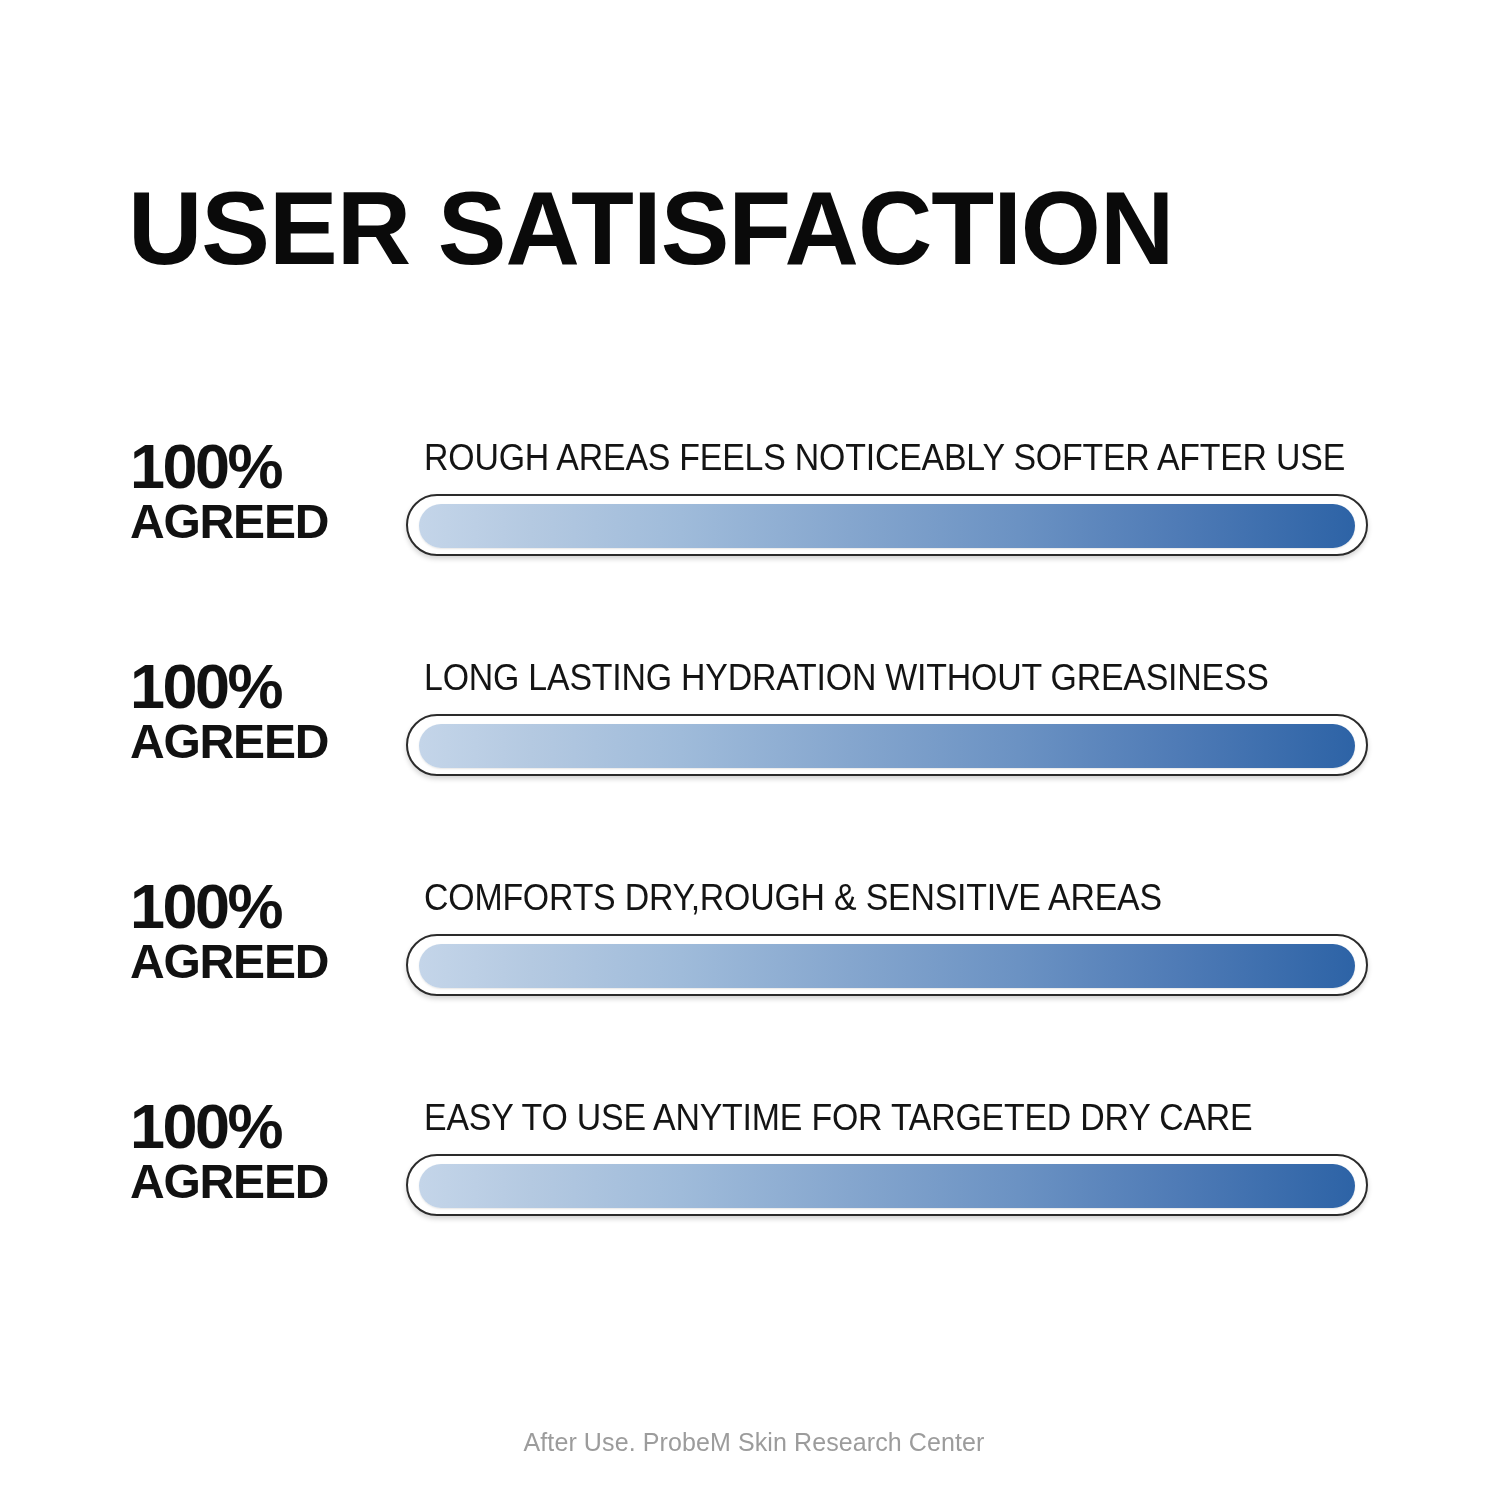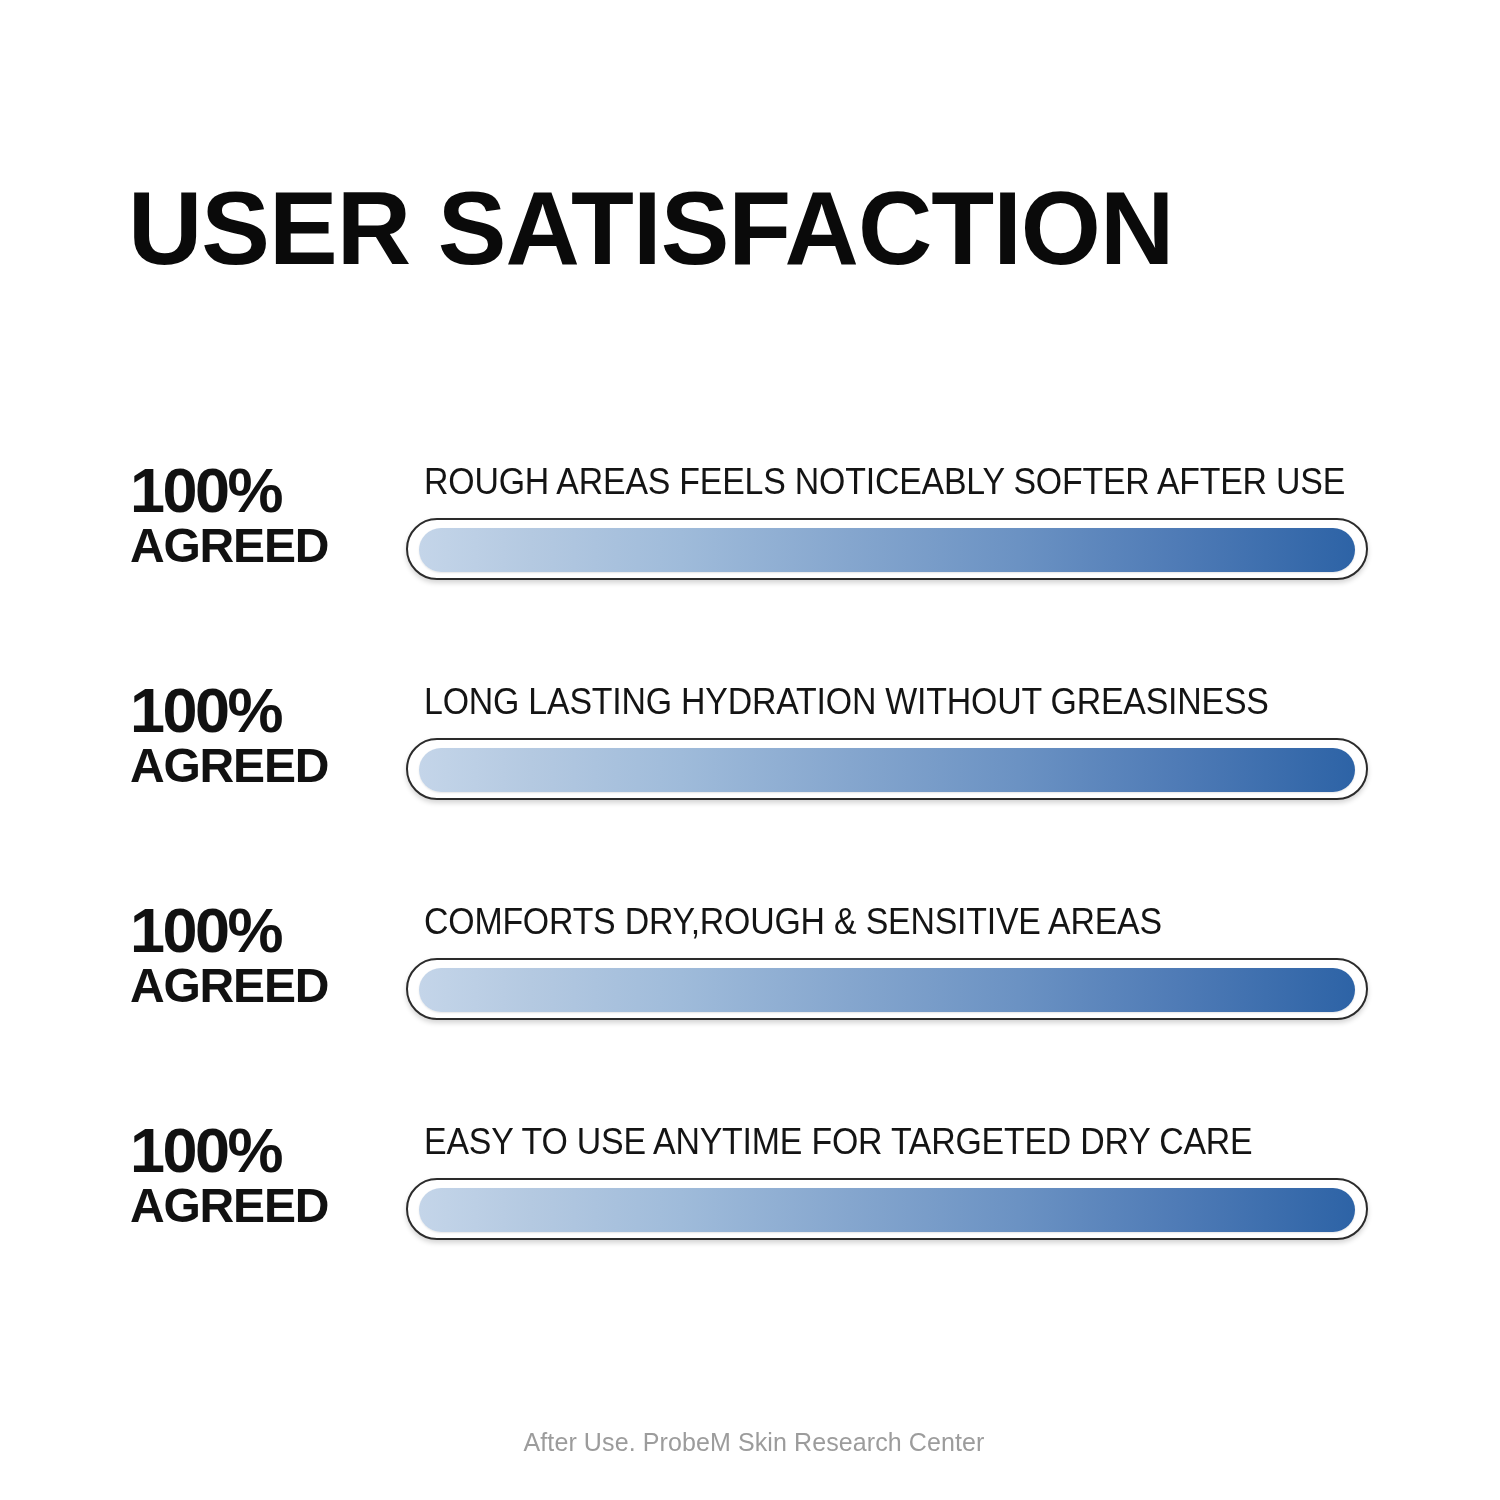--- a/index.html
+++ b/index.html
@@ -35,21 +35,21 @@
     color: #0a0a0a;
     transform: scaleX(0.99);
     transform-origin: left top;
     white-space: nowrap;
   }
 
   
   .rows {
     position: absolute;
     left: 0;
-    top: 452px;
+    top: 428px;
     width: 1500px;
   }
 
   .row {
     position: relative;
     height: 220px;
   }
 
   .pct-block {
     position: absolute;

